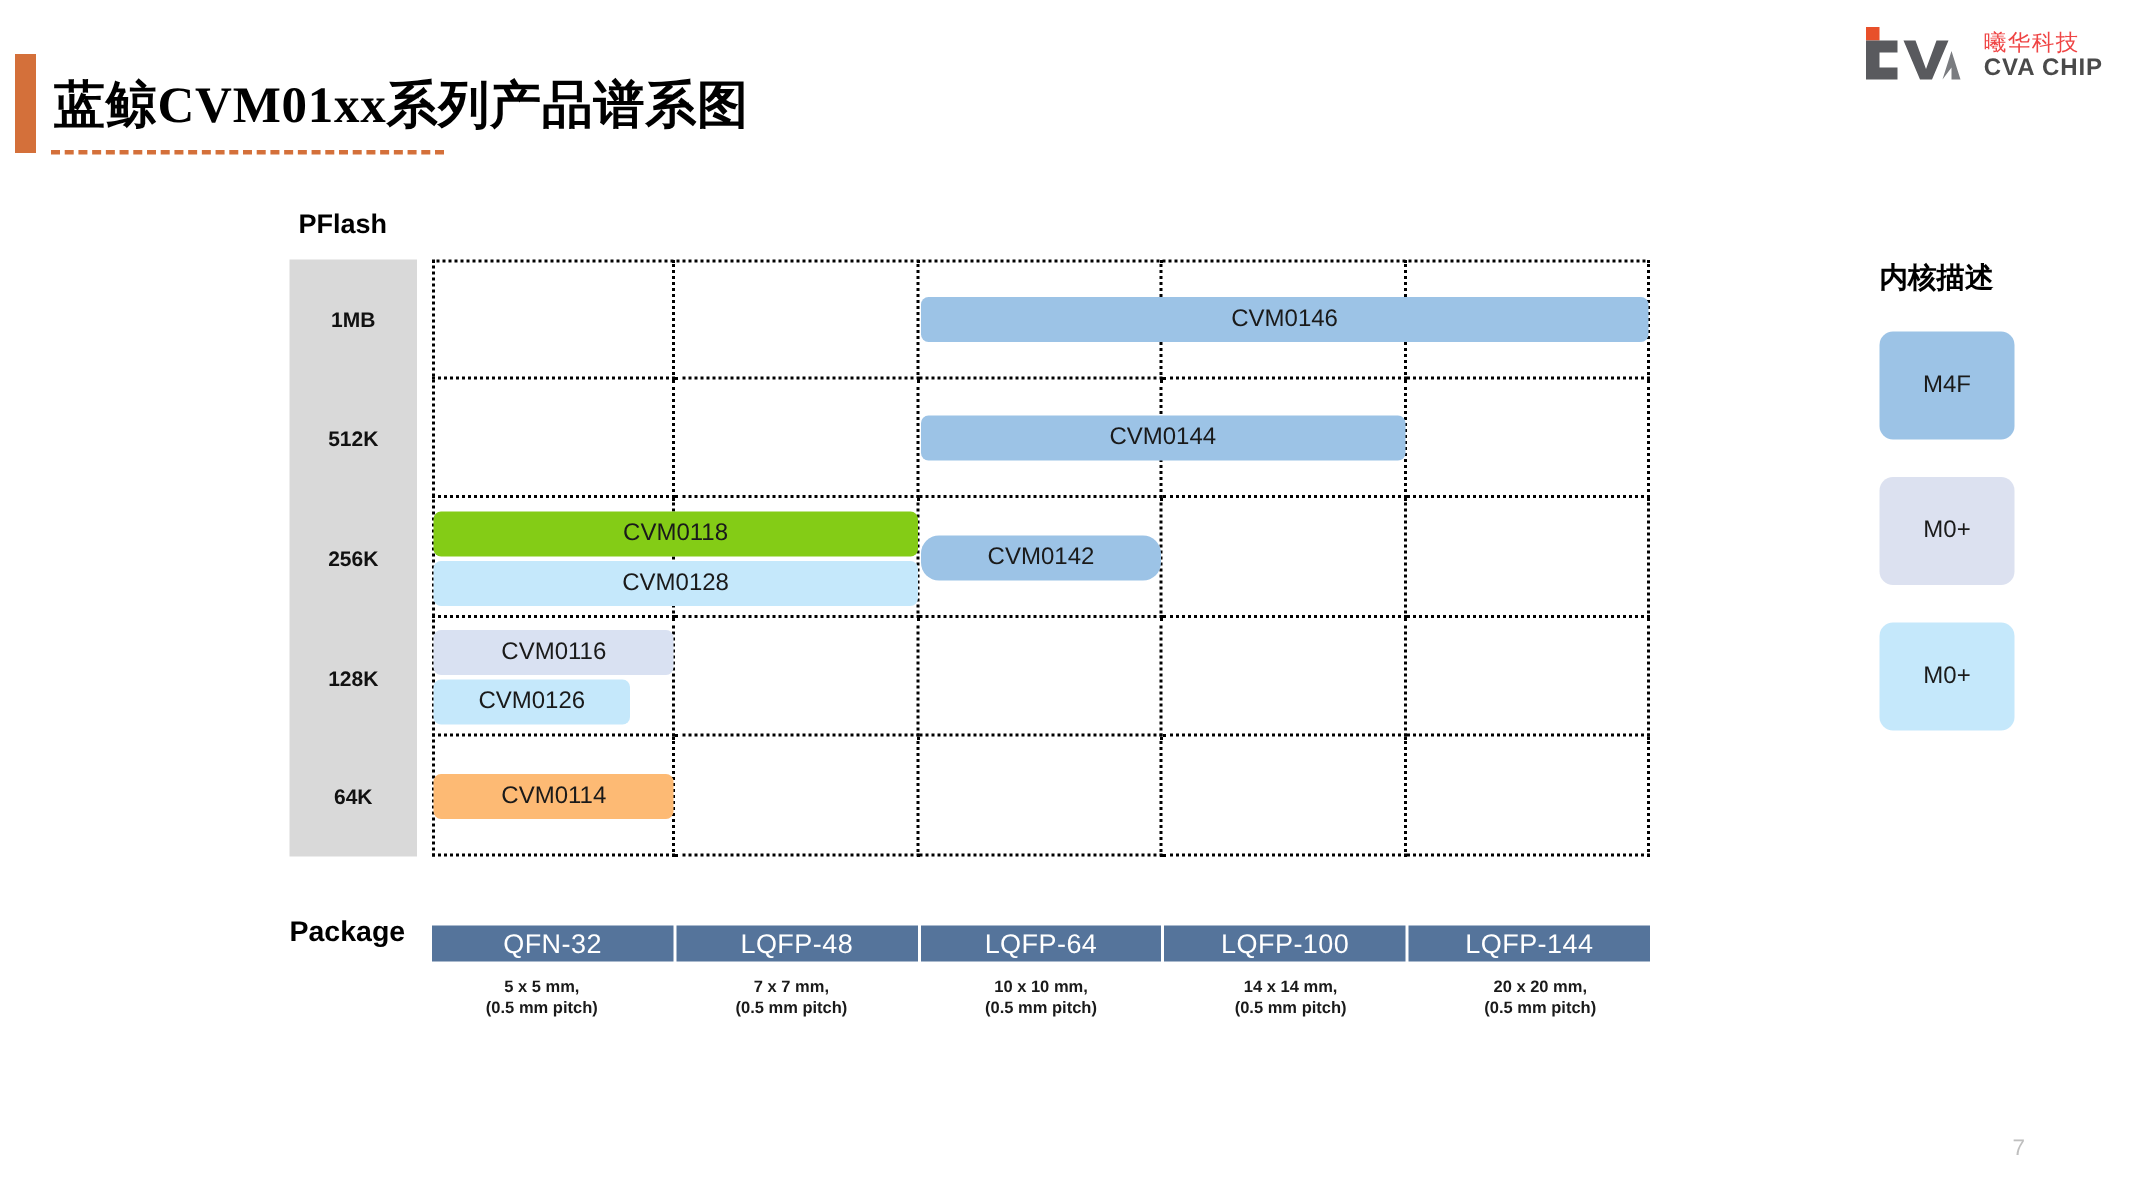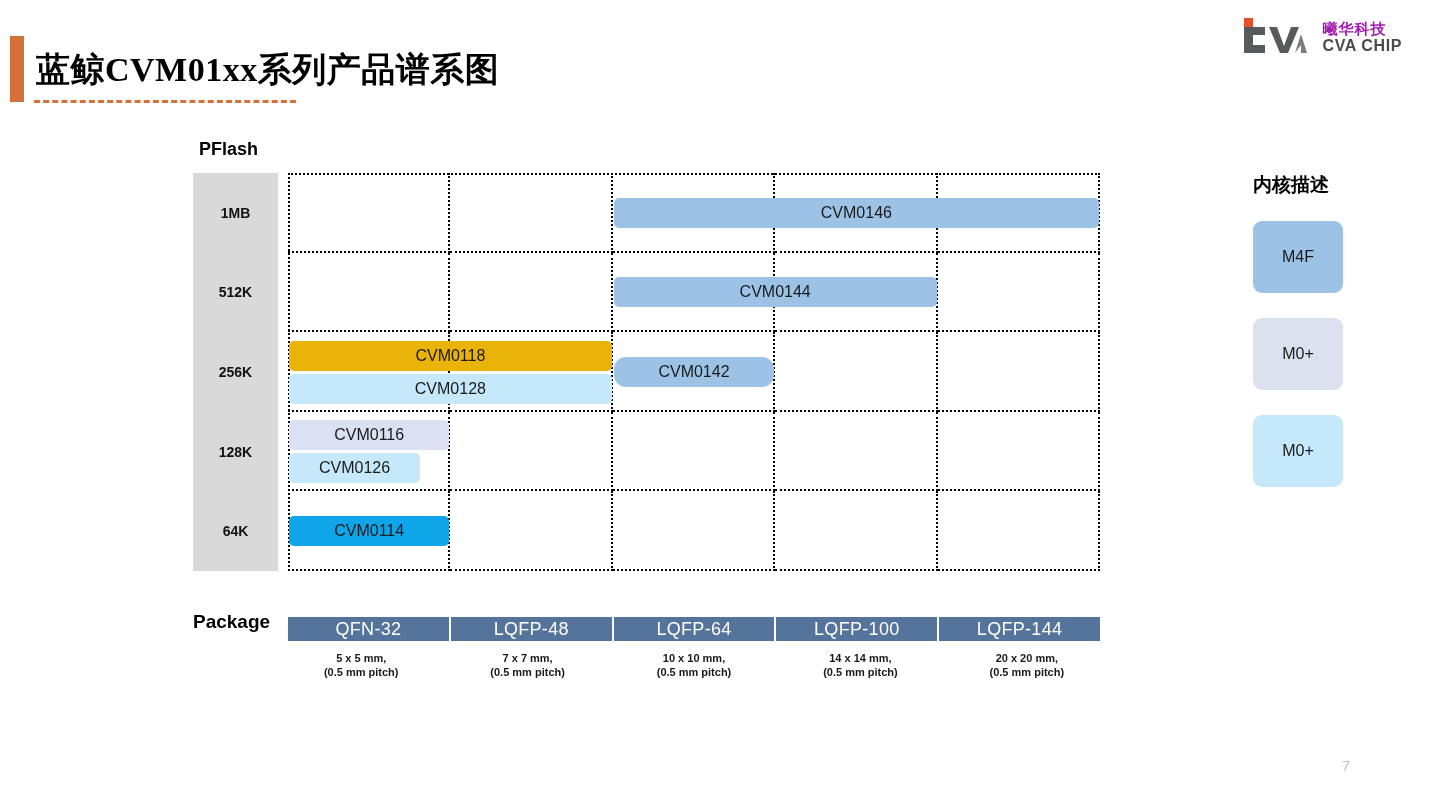--- a/index.html
+++ b/index.html
@@ -60,22 +60,22 @@
   }
   #logo-mark svg { display: block; }
   #logo-text {
     display: flex;
     flex-direction: column;
     line-height: 1.12;
   }
   #logo-text .cn {
     font-family: "Liberation Sans", sans-serif;
     font-size: 15px;
-    font-weight: 700;
-    color: #a21caf;
+    font-weight: 400;
+    color: #ef4444;
     letter-spacing: 1px;
   }
   #logo-text .en {
     font-family: "Liberation Sans", sans-serif;
     font-size: 16px;
     font-weight: 700;
     color: #4A4A4A;
     letter-spacing: 0.6px;
   }
 
@@ -286,26 +286,26 @@
       <div class="grid-cell" style="left: 324.8px; top: 238.8px; width: 162.4px; height: 79.6px;"></div>
       <div class="grid-cell" style="left: 487.2px; top: 238.8px; width: 162.4px; height: 79.6px;"></div>
       <div class="grid-cell" style="left: 649.6px; top: 238.8px; width: 162.4px; height: 79.6px;"></div>
       <div class="grid-cell" style="left: 0px; top: 318.4px; width: 162.4px; height: 79.6px;"></div>
       <div class="grid-cell" style="left: 162.4px; top: 318.4px; width: 162.4px; height: 79.6px;"></div>
       <div class="grid-cell" style="left: 324.8px; top: 318.4px; width: 162.4px; height: 79.6px;"></div>
       <div class="grid-cell" style="left: 487.2px; top: 318.4px; width: 162.4px; height: 79.6px;"></div>
       <div class="grid-cell" style="left: 649.6px; top: 318.4px; width: 162.4px; height: 79.6px;"></div>
       <div class="product-bar" style="left: 325.8px; width: 485.2px; top: 24.8px; height: 30px; background: rgb(156, 195, 230);">CVM0146</div>
       <div class="product-bar" style="left: 325.8px; width: 322.8px; top: 104.4px; height: 30px; background: rgb(156, 195, 230);">CVM0144</div>
-      <div class="product-bar" style="left: 1px; width: 322.8px; top: 167.5px; height: 30px; background: #eab308;">CVM0118</div>
+      <div class="product-bar" style="left: 1px; width: 322.8px; top: 167.5px; height: 30px; background: #84cc16;">CVM0118</div>
       <div class="product-bar" style="left: 1px; width: 322.8px; top: 200.5px; height: 30px; background: rgb(197, 232, 251);">CVM0128</div>
       <div class="product-bar" style="left: 325.8px; width: 160.4px; top: 184px; height: 30px; background: rgb(156, 195, 230); border-radius: 12px;">CVM0142</div>
       <div class="product-bar" style="left: 1px; width: 160.4px; top: 247.1px; height: 30px; background: rgb(217, 225, 242);">CVM0116</div>
       <div class="product-bar" style="left: 1px; width: 131px; top: 280.1px; height: 30px; background: rgb(197, 232, 251);">CVM0126</div>
-      <div class="product-bar" style="left: 1px; width: 160.4px; top: 343.2px; height: 30px; background: #0ea5e9;">CVM0114</div>
+      <div class="product-bar" style="left: 1px; width: 160.4px; top: 343.2px; height: 30px; background: #fdba74;">CVM0114</div>
     </div>
 
   <div id="package-axis-title">Package</div>
   <div id="package-header-row">
       <div class="package-cell">QFN-32</div>
       <div class="package-cell">LQFP-48</div>
       <div class="package-cell">LQFP-64</div>
       <div class="package-cell">LQFP-100</div>
       <div class="package-cell">LQFP-144</div>
     </div>

